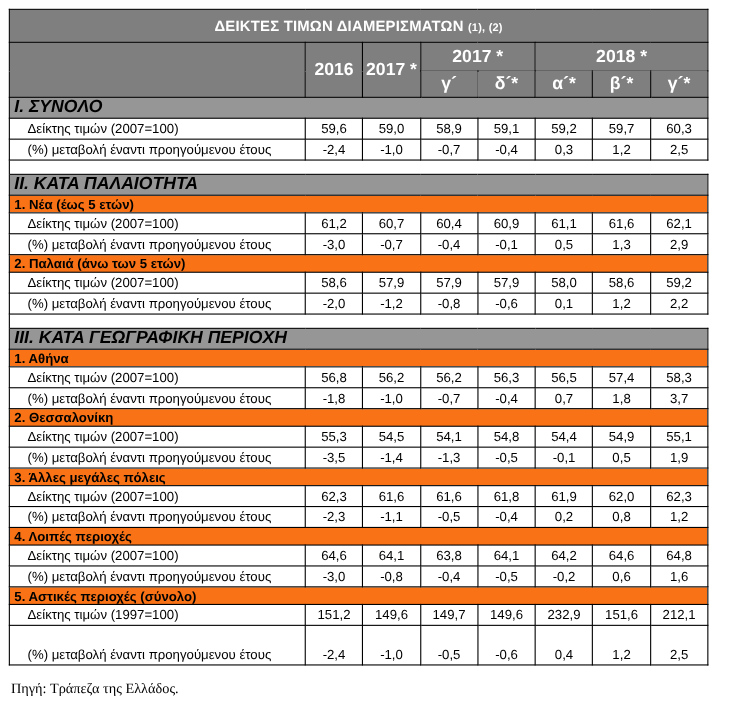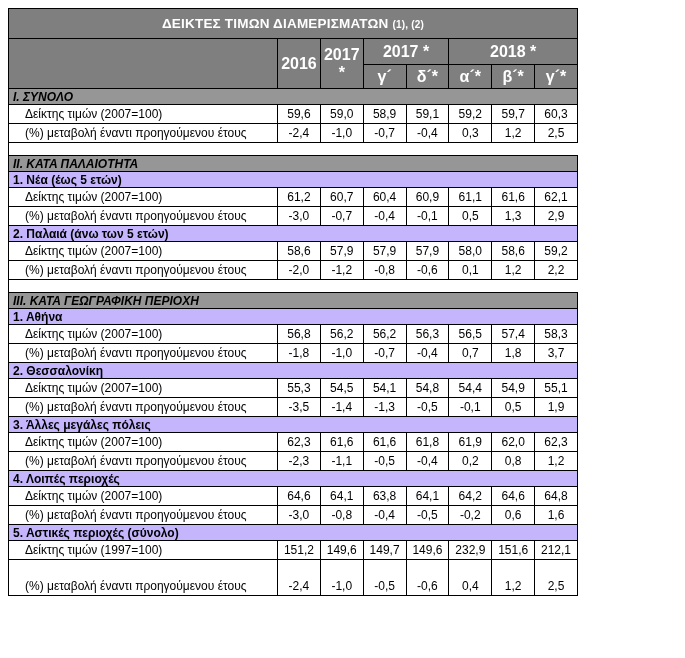--- a/index.html
+++ b/index.html
@@ -7,21 +7,21 @@
   body {
     height: 658px;
     font-family: "Liberation Sans", sans-serif;
     color: #000000;
     overflow: hidden;
   }
   .page { padding: 8px; }
 
   table.price-table {
     border-collapse: collapse;
-    width: 570px;
+    width: 636px;
     table-layout: fixed;
   }
   col.label-col { width: 269px; }
 
   th, td { border: 1px solid #000000; overflow: hidden; }
 
   thead th {
     background: #7f7f7f;
     color: #ffffff;
     font-weight: bold;
@@ -32,27 +32,27 @@
   .row-title th { height: 30px; font-size: 13.5px; letter-spacing: 0.2px; }
   .title-note { font-size: 10px; font-weight: bold; }
   .row-colhead th { height: 26px; }
   .row-quarters th { height: 24px; }
 
   .row-section td {
     background: #969696;
     color: #000000;
     font-weight: bold;
     font-style: italic;
-    font-size: 12px;
+    font-size: 16px;
     height: 16px;
     padding-left: 4px;
     text-align: left;
   }
   .row-sub td {
-    background: #c4b5fd;
+    background: #f97316;
     color: #000000;
     font-weight: bold;
     font-size: 12px;
     height: 16px;
     padding-left: 4px;
     text-align: left;
   }
   .row-data td { font-size: 12px; height: 19px; vertical-align: middle; }
   .cell-label { text-align: left; padding-left: 16px; }
   .cell-value { text-align: center; }
@@ -304,14 +304,15 @@
           <td class="cell-value">-0,5</td>
           <td class="cell-value">-0,6</td>
           <td class="cell-value">0,4</td>
           <td class="cell-value">1,2</td>
           <td class="cell-value">2,5</td>
         </tr>
       </tbody>
   </table>
 
   <div class="footnotes">
+    <p class="footnote">Πηγή: Τράπεζα της Ελλάδος.</p>
   </div>
 </div>
 
 </body></html>

